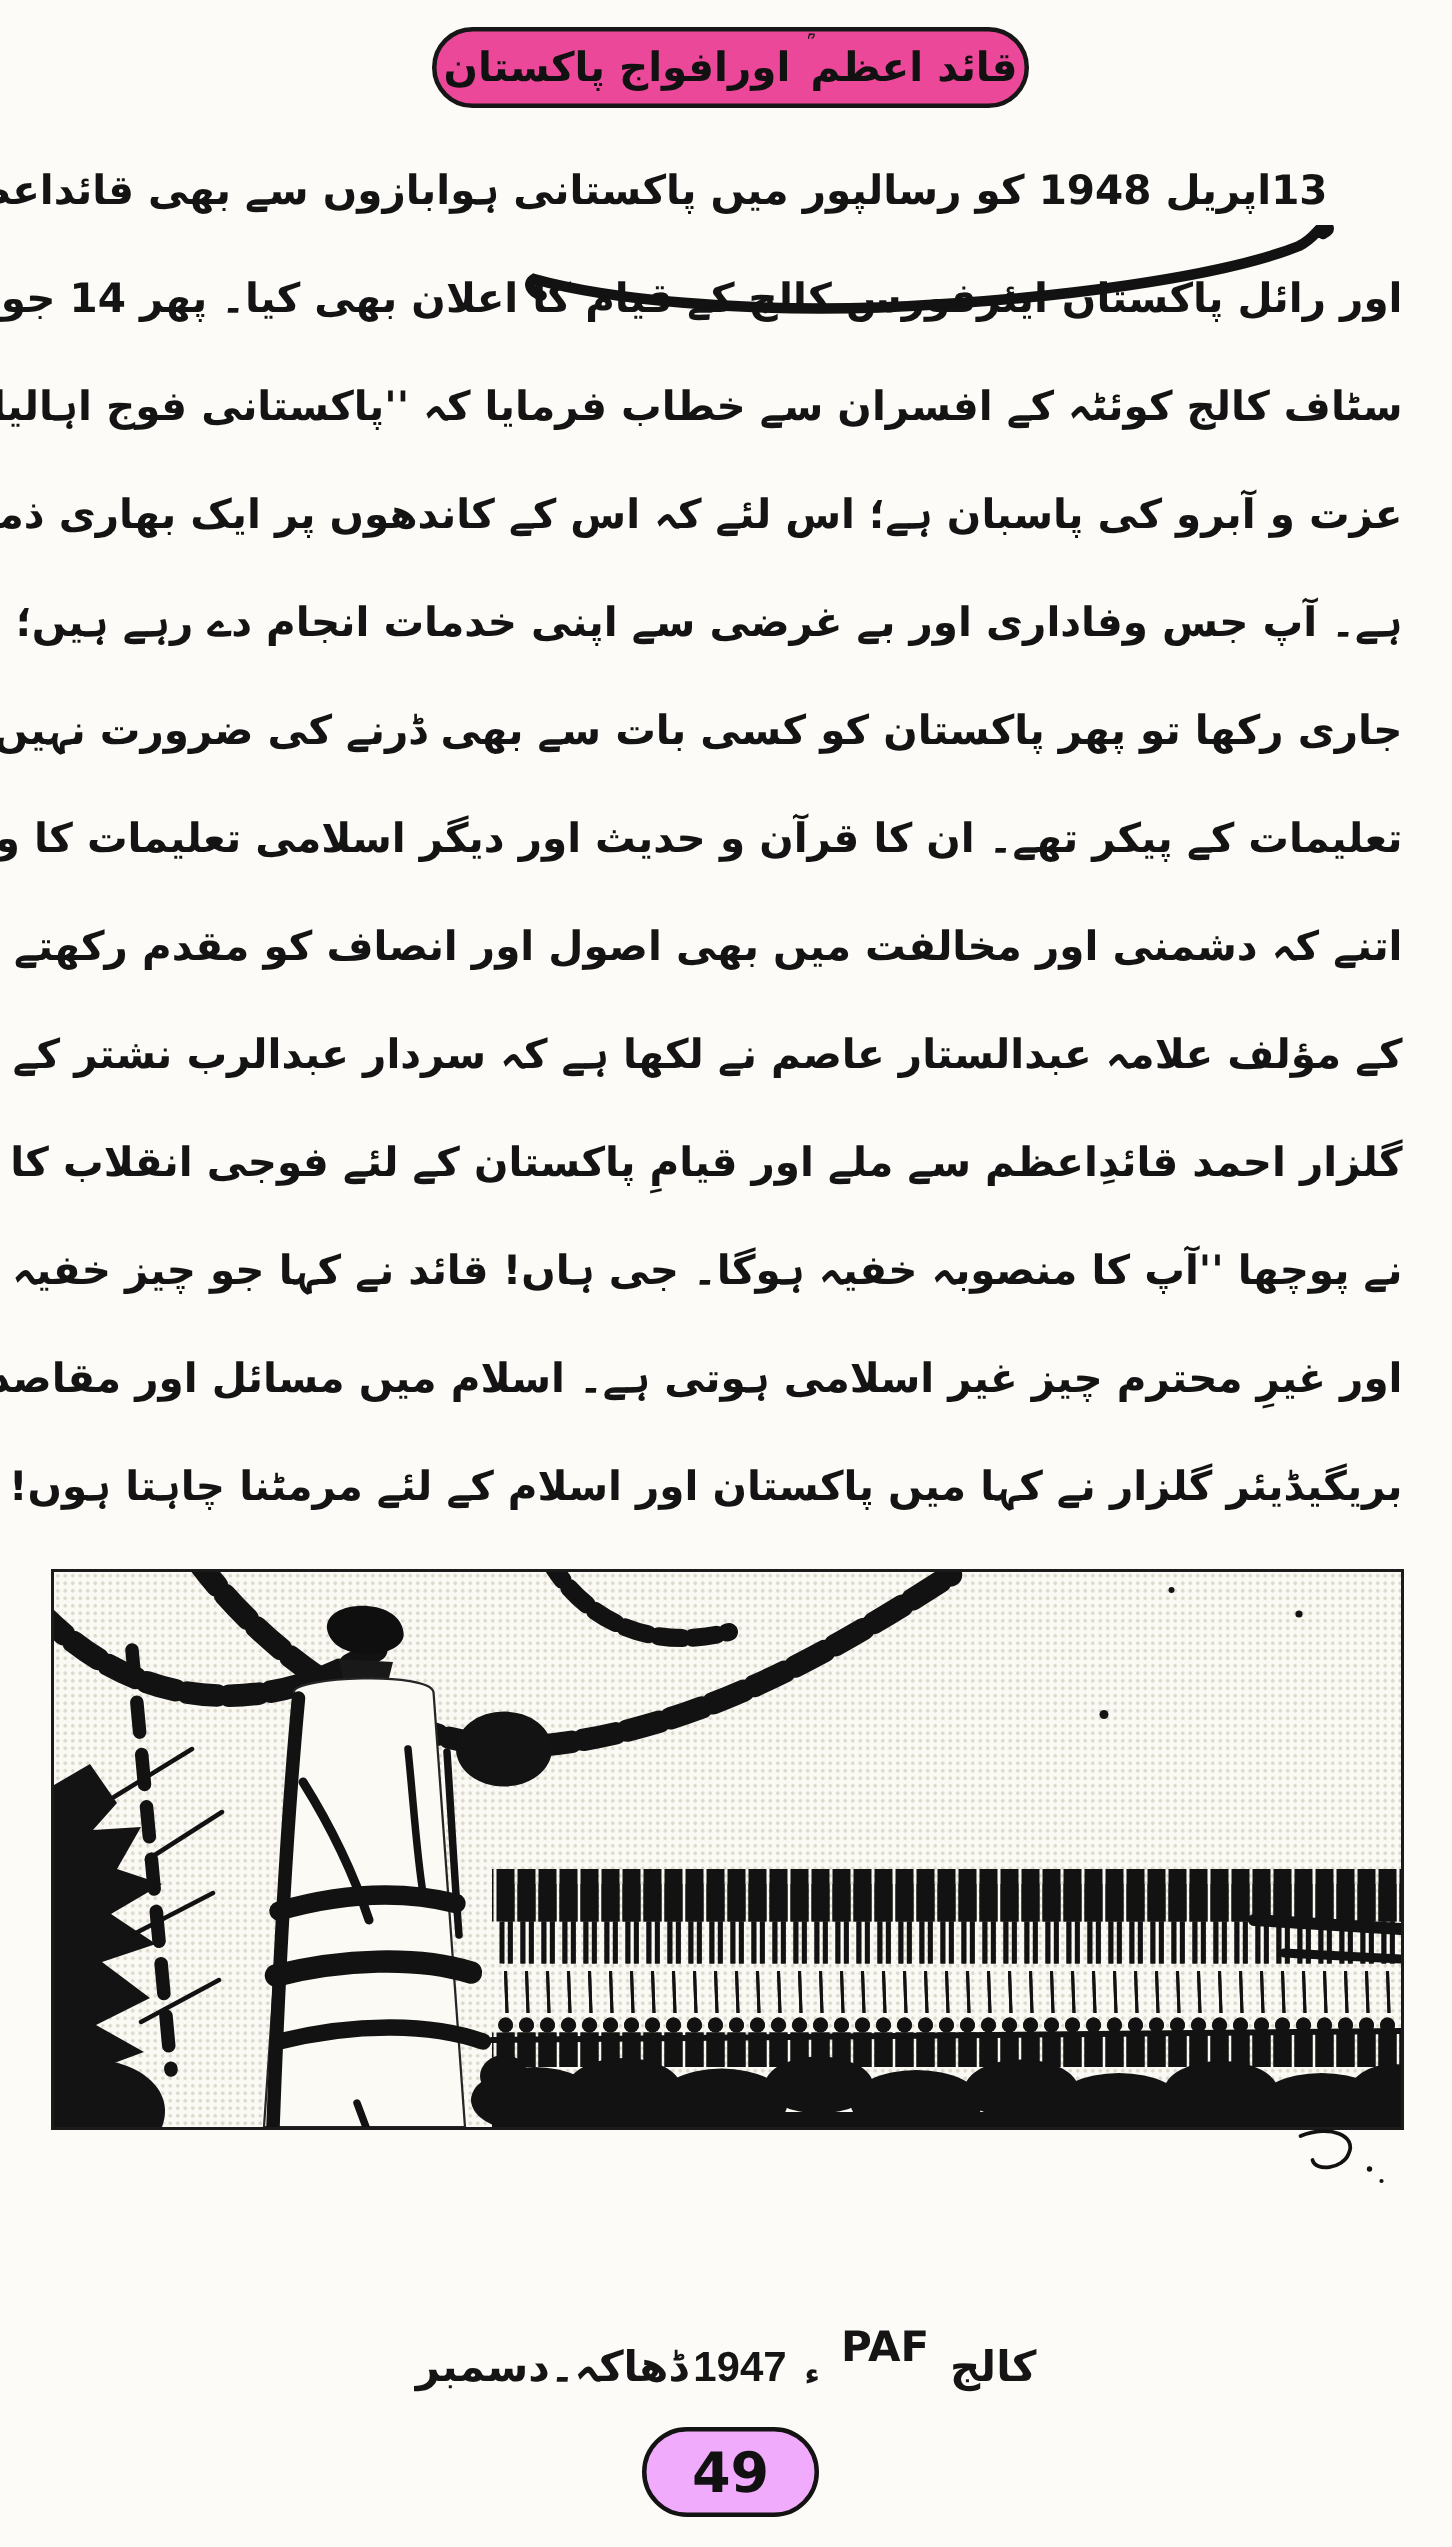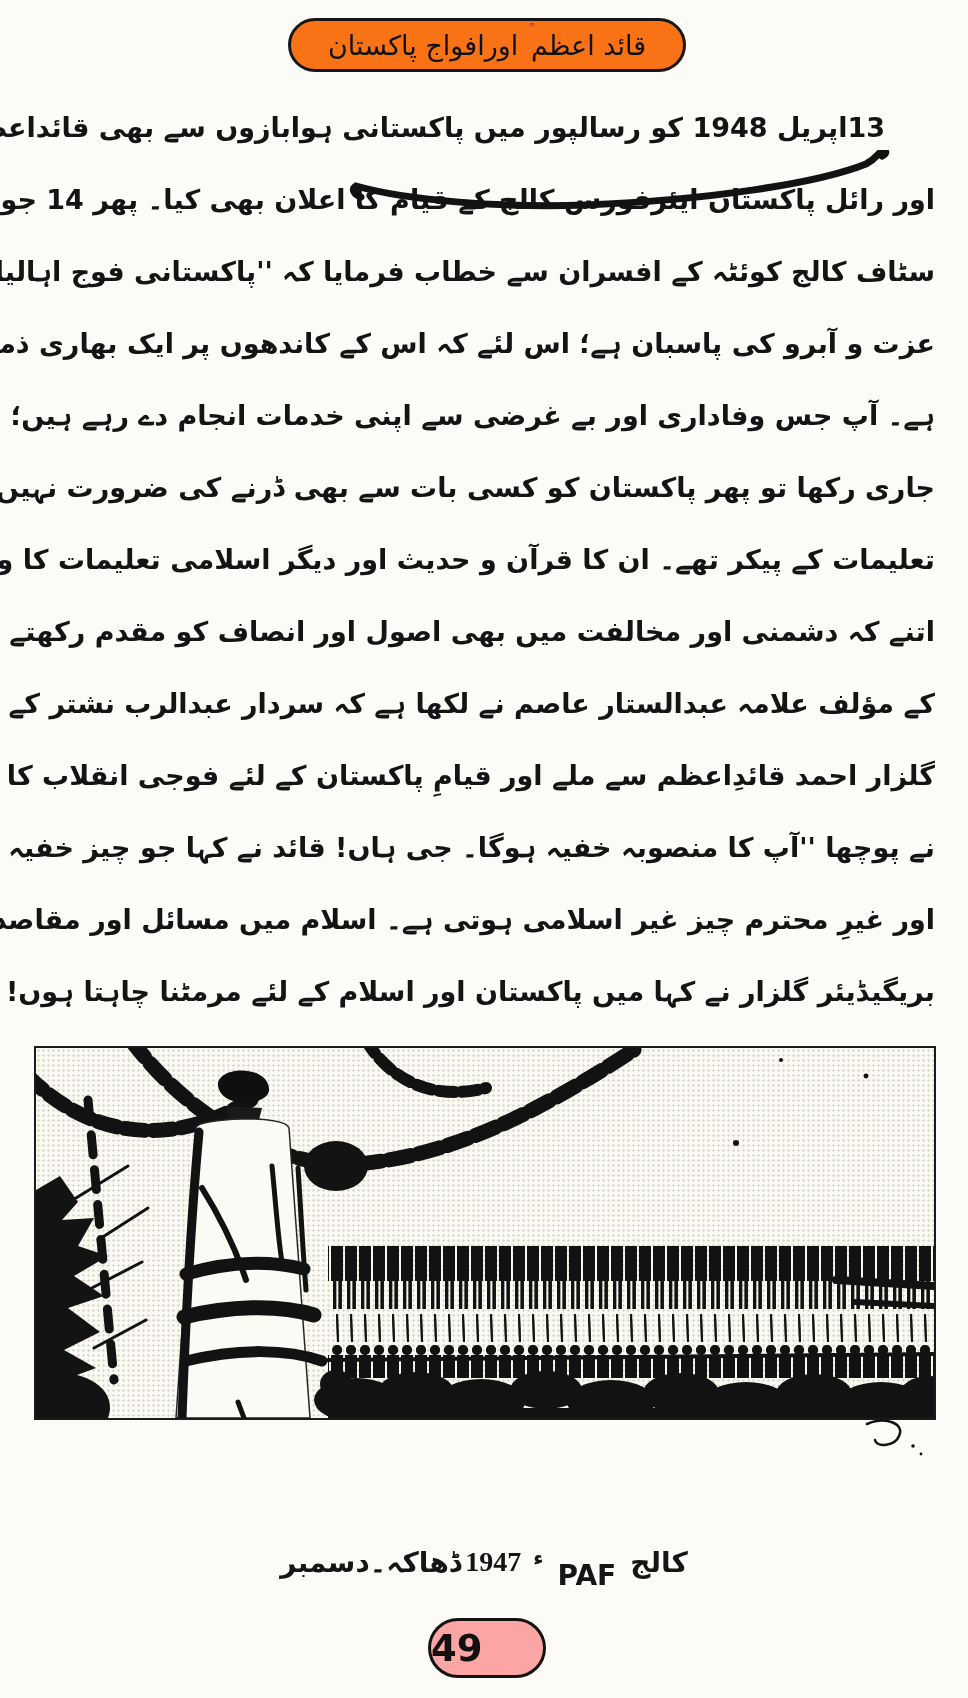--- a/index.html
+++ b/index.html
@@ -6,22 +6,22 @@
   body{
     width:968px;height:1698px;position:relative;overflow:hidden;
     background:#fcfbf7;color:#111;
     font-family:"DejaVu Sans", sans-serif;
   }
   
   .header-oval{
     position:absolute;left:288px;top:18px;width:392px;height:48px;
     border:3px solid #161616;border-radius:30px;
     display:flex;align-items:center;justify-content:center;
-    direction:rtl;font-size:27px;font-weight:normal;letter-spacing:0;
-    background:#f97316;
+    direction:rtl;font-size:27px;font-weight:bold;letter-spacing:0;
+    background:#ec4899;
   }
   .header-oval .honorific{font-size:13px;vertical-align:super;position:relative;top:-10px;margin:0 2px;}
   
   .para{
     position:absolute;left:33px;top:92px;width:902px;
     direction:rtl;font-size:27px;font-weight:bold;color:#141414;
     overflow:visible;
   }
   .t-line{
     height:72px;line-height:72px;white-space:nowrap;
@@ -37,33 +37,33 @@
     background-color:#faf9f4;
     background-image:radial-gradient(#ddd9cd 1.1px, transparent 1.2px);
     background-size:5px 5px;
     overflow:hidden;
   }
   .photo svg{display:block;width:898px;height:370px;}
   .scribble{position:absolute;left:855px;top:1414px;width:85px;height:52px;}
   
   .caption{
     position:absolute;left:0;top:1546px;width:968px;height:48px;
-    display:flex;direction:ltr;align-items:flex-start;justify-content:center;
+    display:flex;direction:ltr;align-items:flex-end;justify-content:center;
     font-size:28px;font-weight:bold;color:#151515;
   }
   .caption .seg{margin:0 2px;direction:rtl;unicode-bidi:isolate;}
-  .caption .seg.num{direction:ltr;font-family:Liberation Serif, serif;}
+  .caption .seg.num{direction:ltr;font-family:Liberation Sans, sans-serif;}
   .caption .seg.latin{direction:ltr;margin:13px 12px;}
   .caption .seg.marker{font-size:20px;margin-left:10px;}
   
   .page-num{
     position:absolute;left:428px;top:1618px;width:112px;height:54px;
     border:3.5px solid #131313;border-radius:30px;
-    display:flex;align-items:center;justify-content:flex-start;
-    font-size:37px;font-weight:bold;background:#fca5a5;
+    display:flex;align-items:center;justify-content:center;
+    font-size:37px;font-weight:bold;background:#f0abfc;
   }
   .ink{stroke:#121212;fill:none;stroke-linecap:round;}
 </style>
 </head>
 <body>
 
 <div class="header-oval">
   <span>
     <span>قائد اعظم</span><span class="honorific">ؒ</span>
     <span>اورافواج پاکستان</span>

